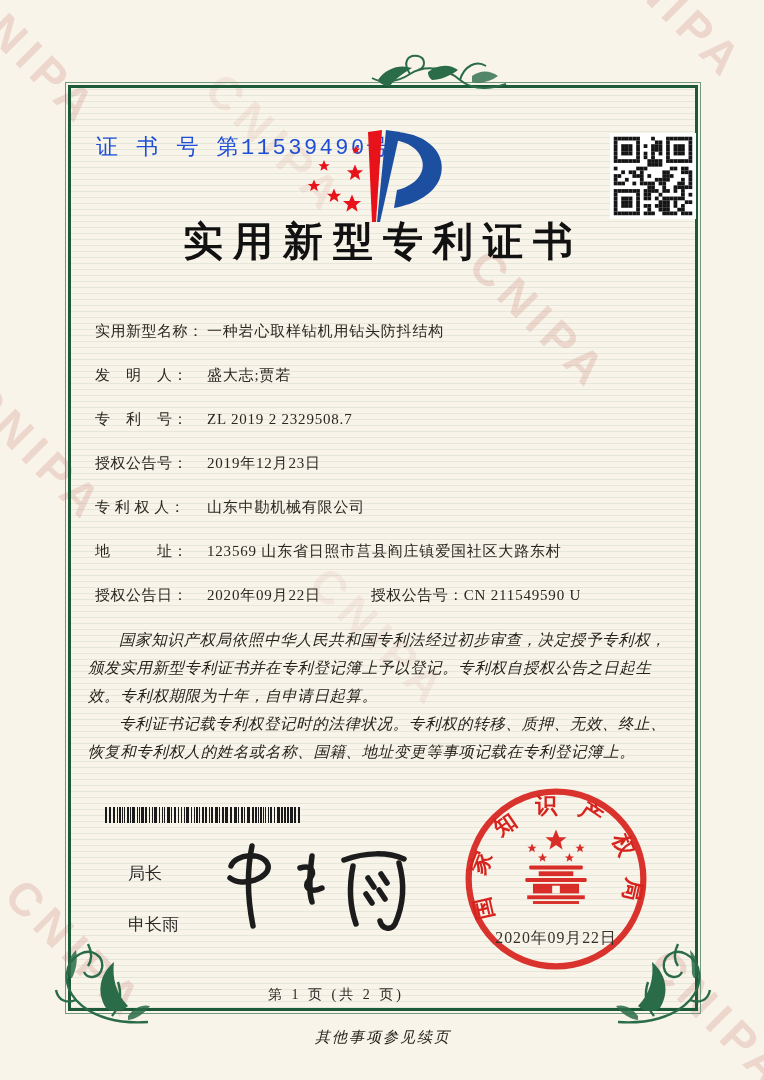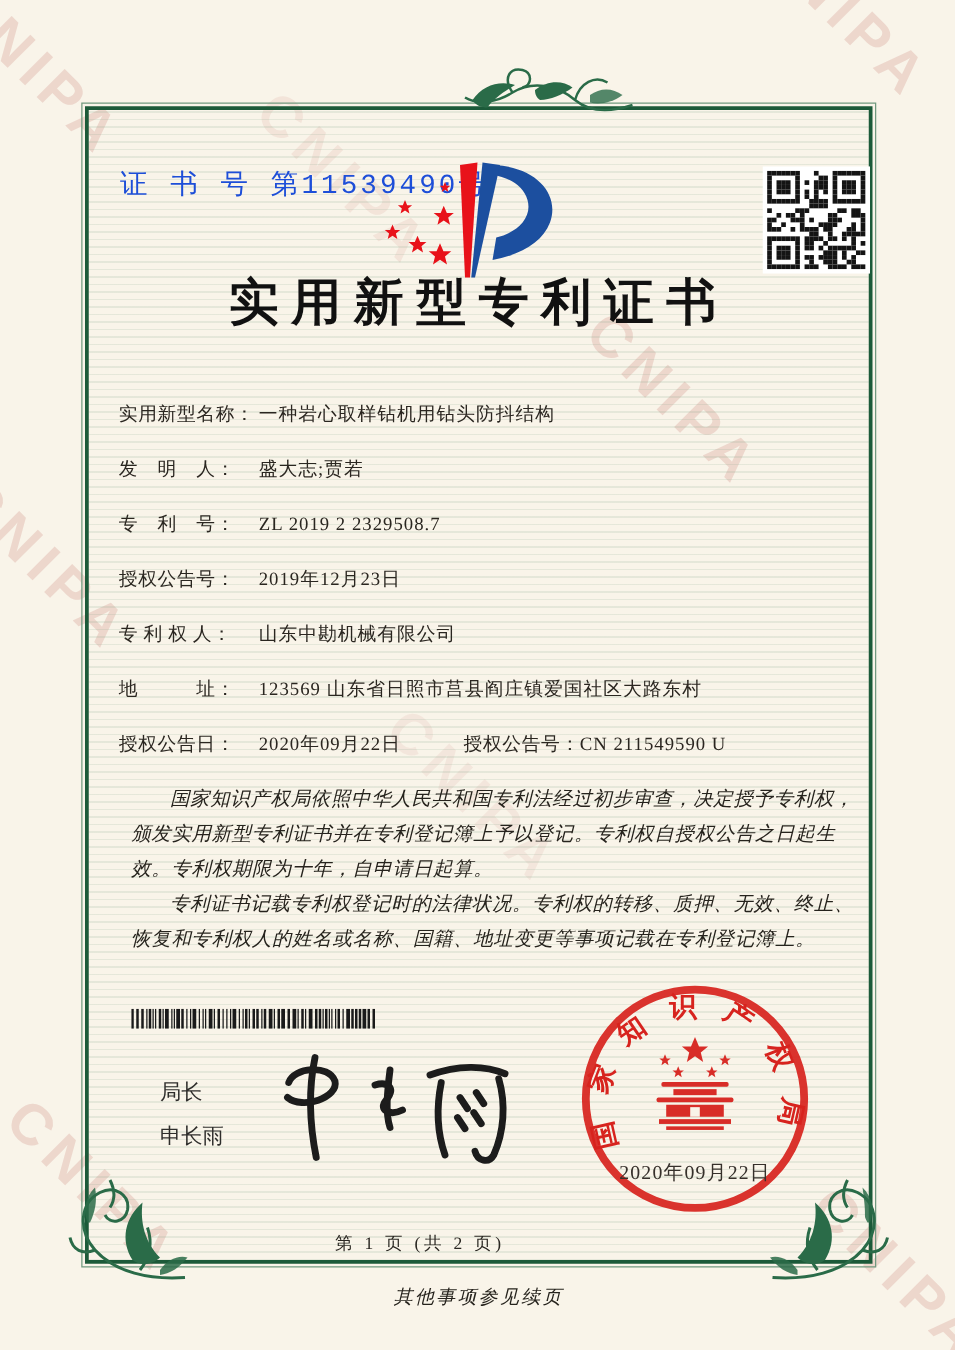--- a/index.html
+++ b/index.html
@@ -33,32 +33,32 @@
   .title{
     position:absolute; left:65px; width:636px; top:214px; text-align:center;
     font-size:40px; font-weight:bold; letter-spacing:10px; color:#111;
   }
   .fields{position:absolute; left:95px; top:322px; width:590px;}
   .frow{height:44px; font-size:15px; color:#2a2620; white-space:nowrap;}
   .flabel{display:inline-block; width:112px; letter-spacing:0.5px;}
   .fvalue{letter-spacing:0.8px;}
   .flabel2{margin-left:50px; letter-spacing:0.5px;margin-top:44px;}
   .paras{
-    position:absolute; left:105px; top:626px; width:580px;
+    position:absolute; left:88px; top:626px; width:580px;
     font-size:15.5px; line-height:28px; font-style:italic; color:#26231d;
     letter-spacing:0.6px;
   }
   .paras p{margin:0; text-indent:2em;}
   .barcode{position:absolute; left:105px; top:807px;}
   .signer{
     position:absolute; left:128px; top:862px;
     font-family:"Liberation Sans","DejaVu Sans",sans-serif;
     font-size:17px; color:#2e2d2b;
   }
-  .signer .name{margin-top:12px;}
+  .signer .name{margin-top:28px;}
   .sig{position:absolute; left:216px; top:836px;}
   .seal{position:absolute; left:460px; top:783px;}
   .pageinfo{
     position:absolute; left:65px; width:542px; top:986px; text-align:center;
     font-size:14px; letter-spacing:3px; color:#2a2722;
   }
   .footnote{
     position:absolute; left:65px; width:636px; top:1028px; text-align:center;
     font-size:15px; font-style:italic; letter-spacing:2px; color:#26231d;
   }

